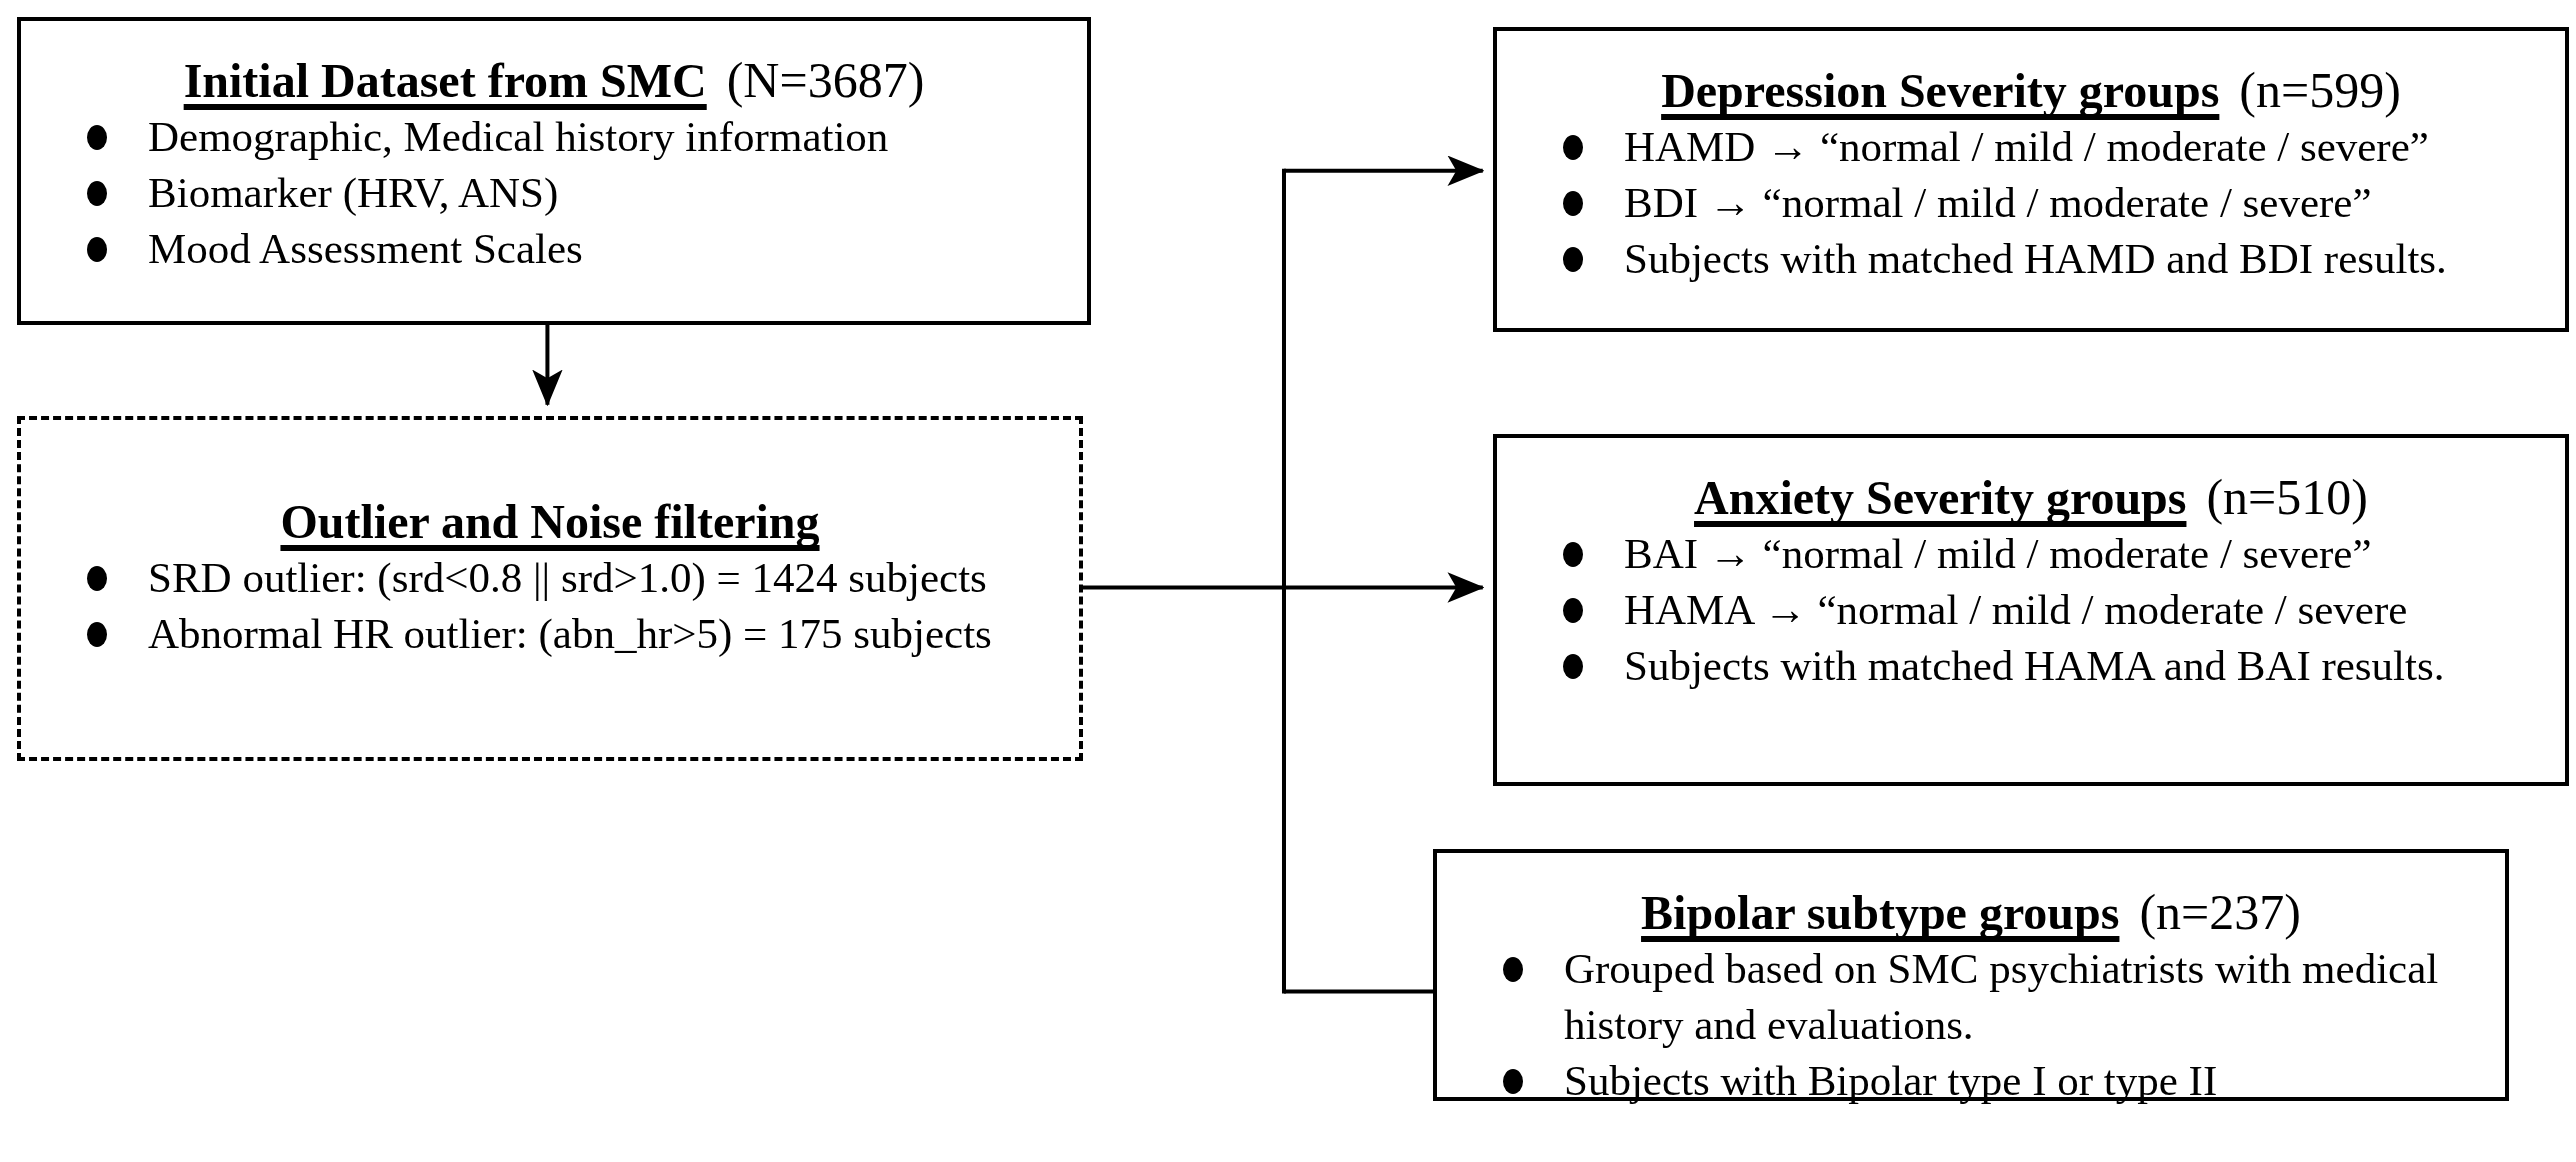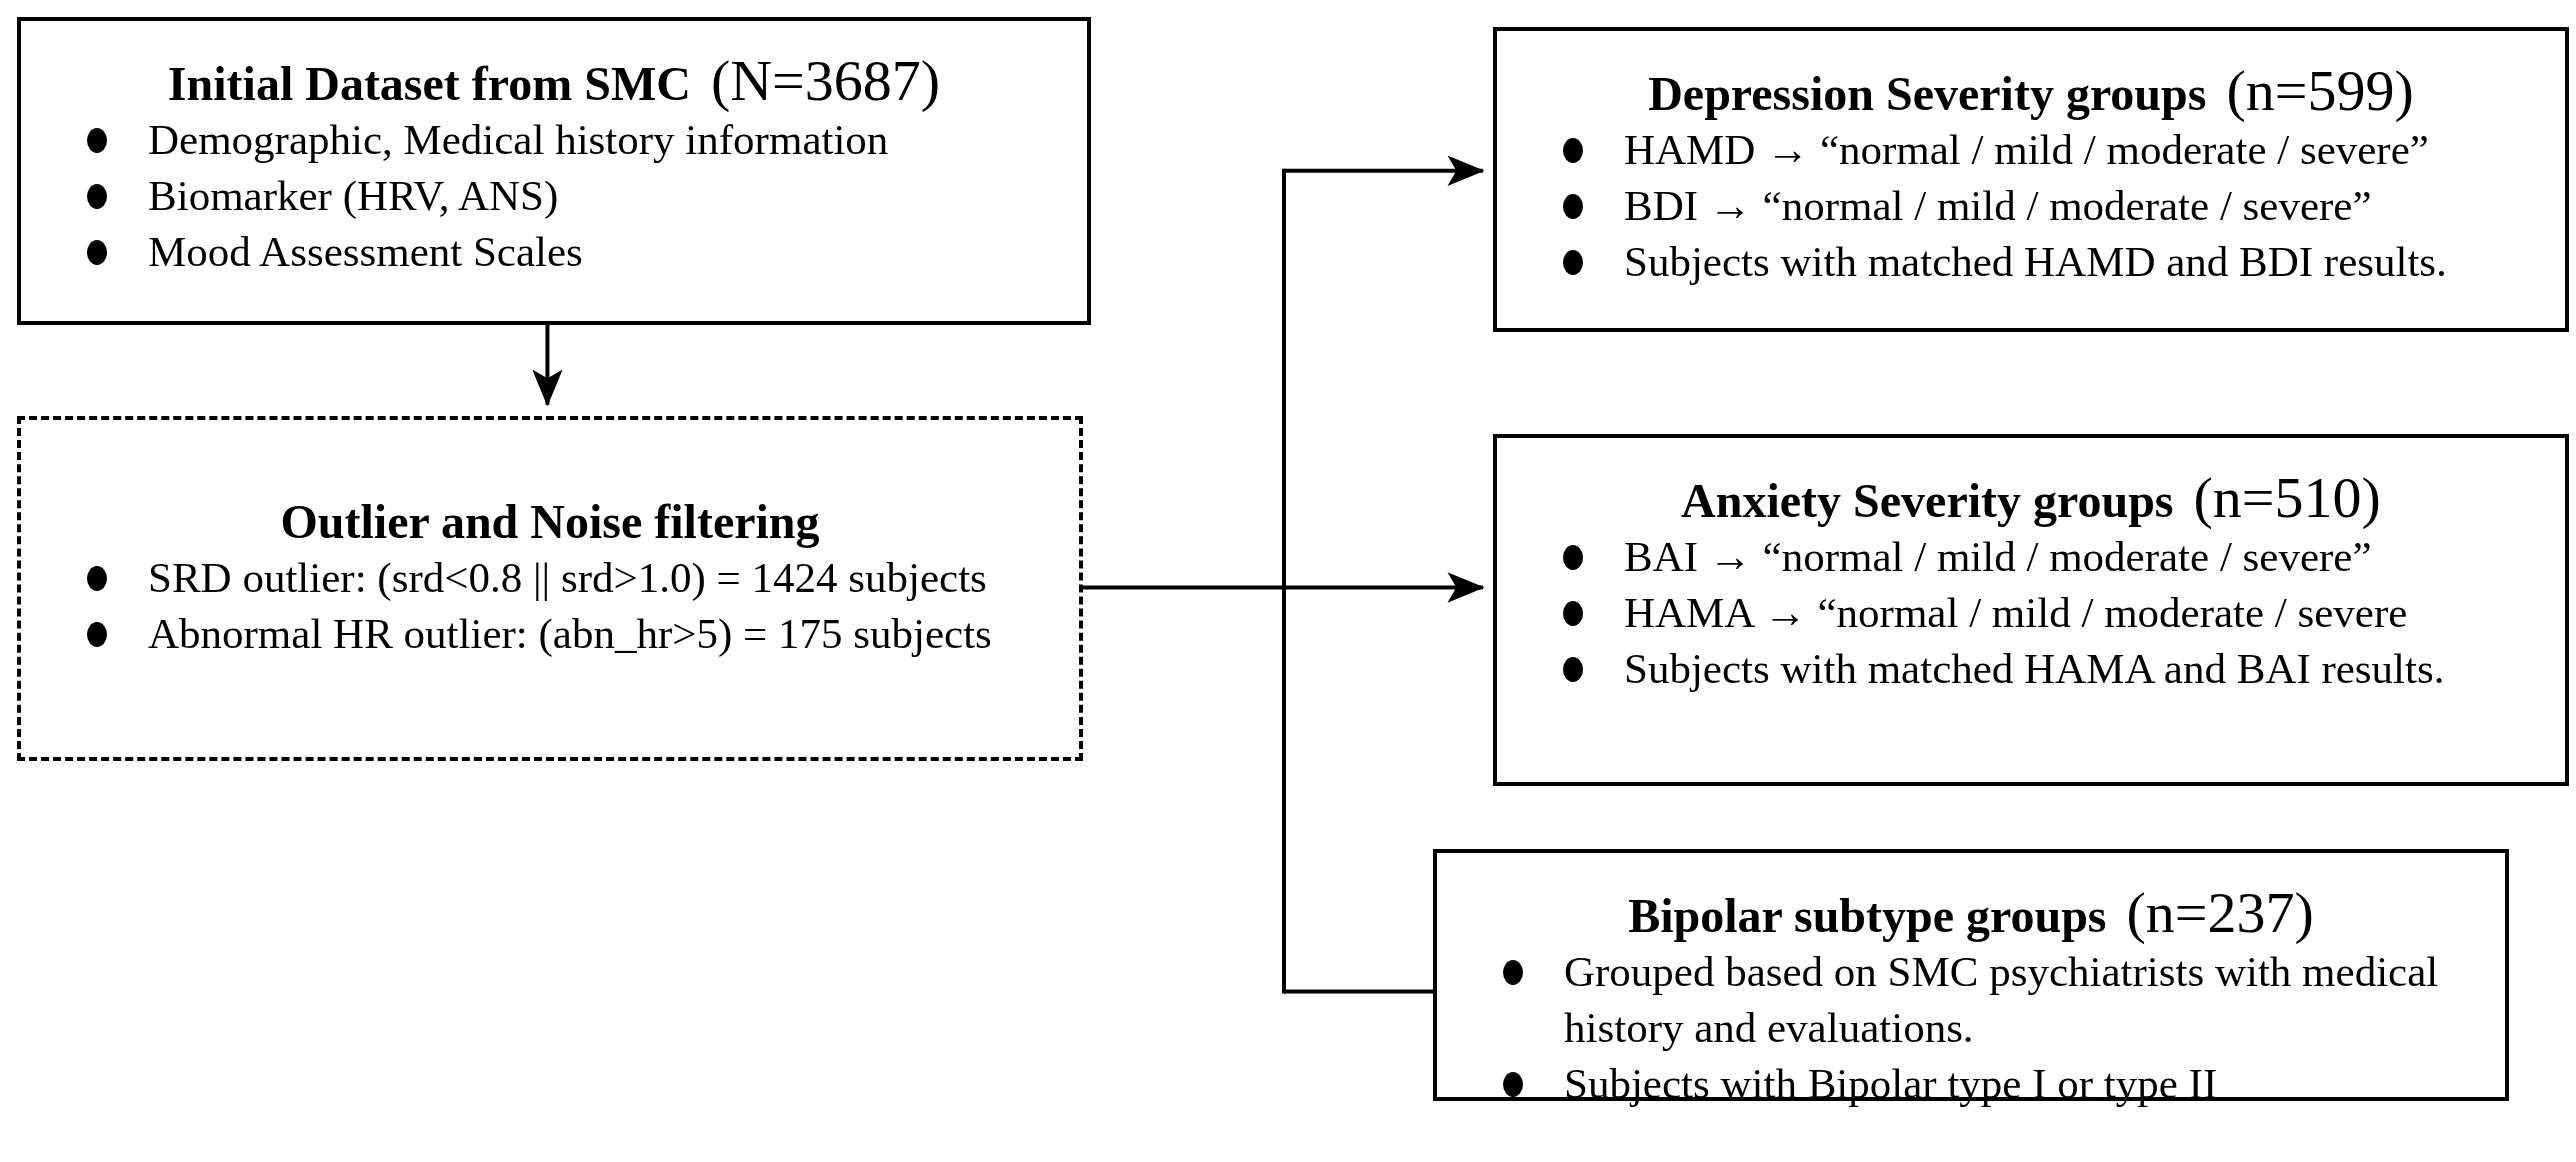--- a/index.html
+++ b/index.html
@@ -15,25 +15,26 @@
   .box{
     position:absolute;box-sizing:border-box;background:#fff;
     border:4px solid #000;padding:32px 24px 0 24px;
   }
   .box.dashed{border-style:dashed;padding-top:74px;}
   .box-title{
     margin:0;text-align:center;white-space:nowrap;
     font-size:48px;line-height:55px;font-weight:bold;
   }
   .u{
+    text-decoration:underline;
     text-decoration-thickness:5.6px;
     text-underline-offset:7.2px;
     text-decoration-skip-ink:none;
   }
-  .count{font-weight:normal;font-size:58px;margin-left:8px;}
+  .count{font-weight:normal;font-size:50px;margin-left:8px;}
   .bullets{list-style:none;margin:1px 0 0 0;padding:0;}
   .bullets li{
     position:relative;font-size:43px;line-height:56px;
     padding-left:103px;
   }
   .bullets li.nowrap{white-space:nowrap;}
   .bullets li::before{
     content:"";position:absolute;left:42px;top:16px;
     width:20px;height:25px;border-radius:50%;background:#000;
   }

